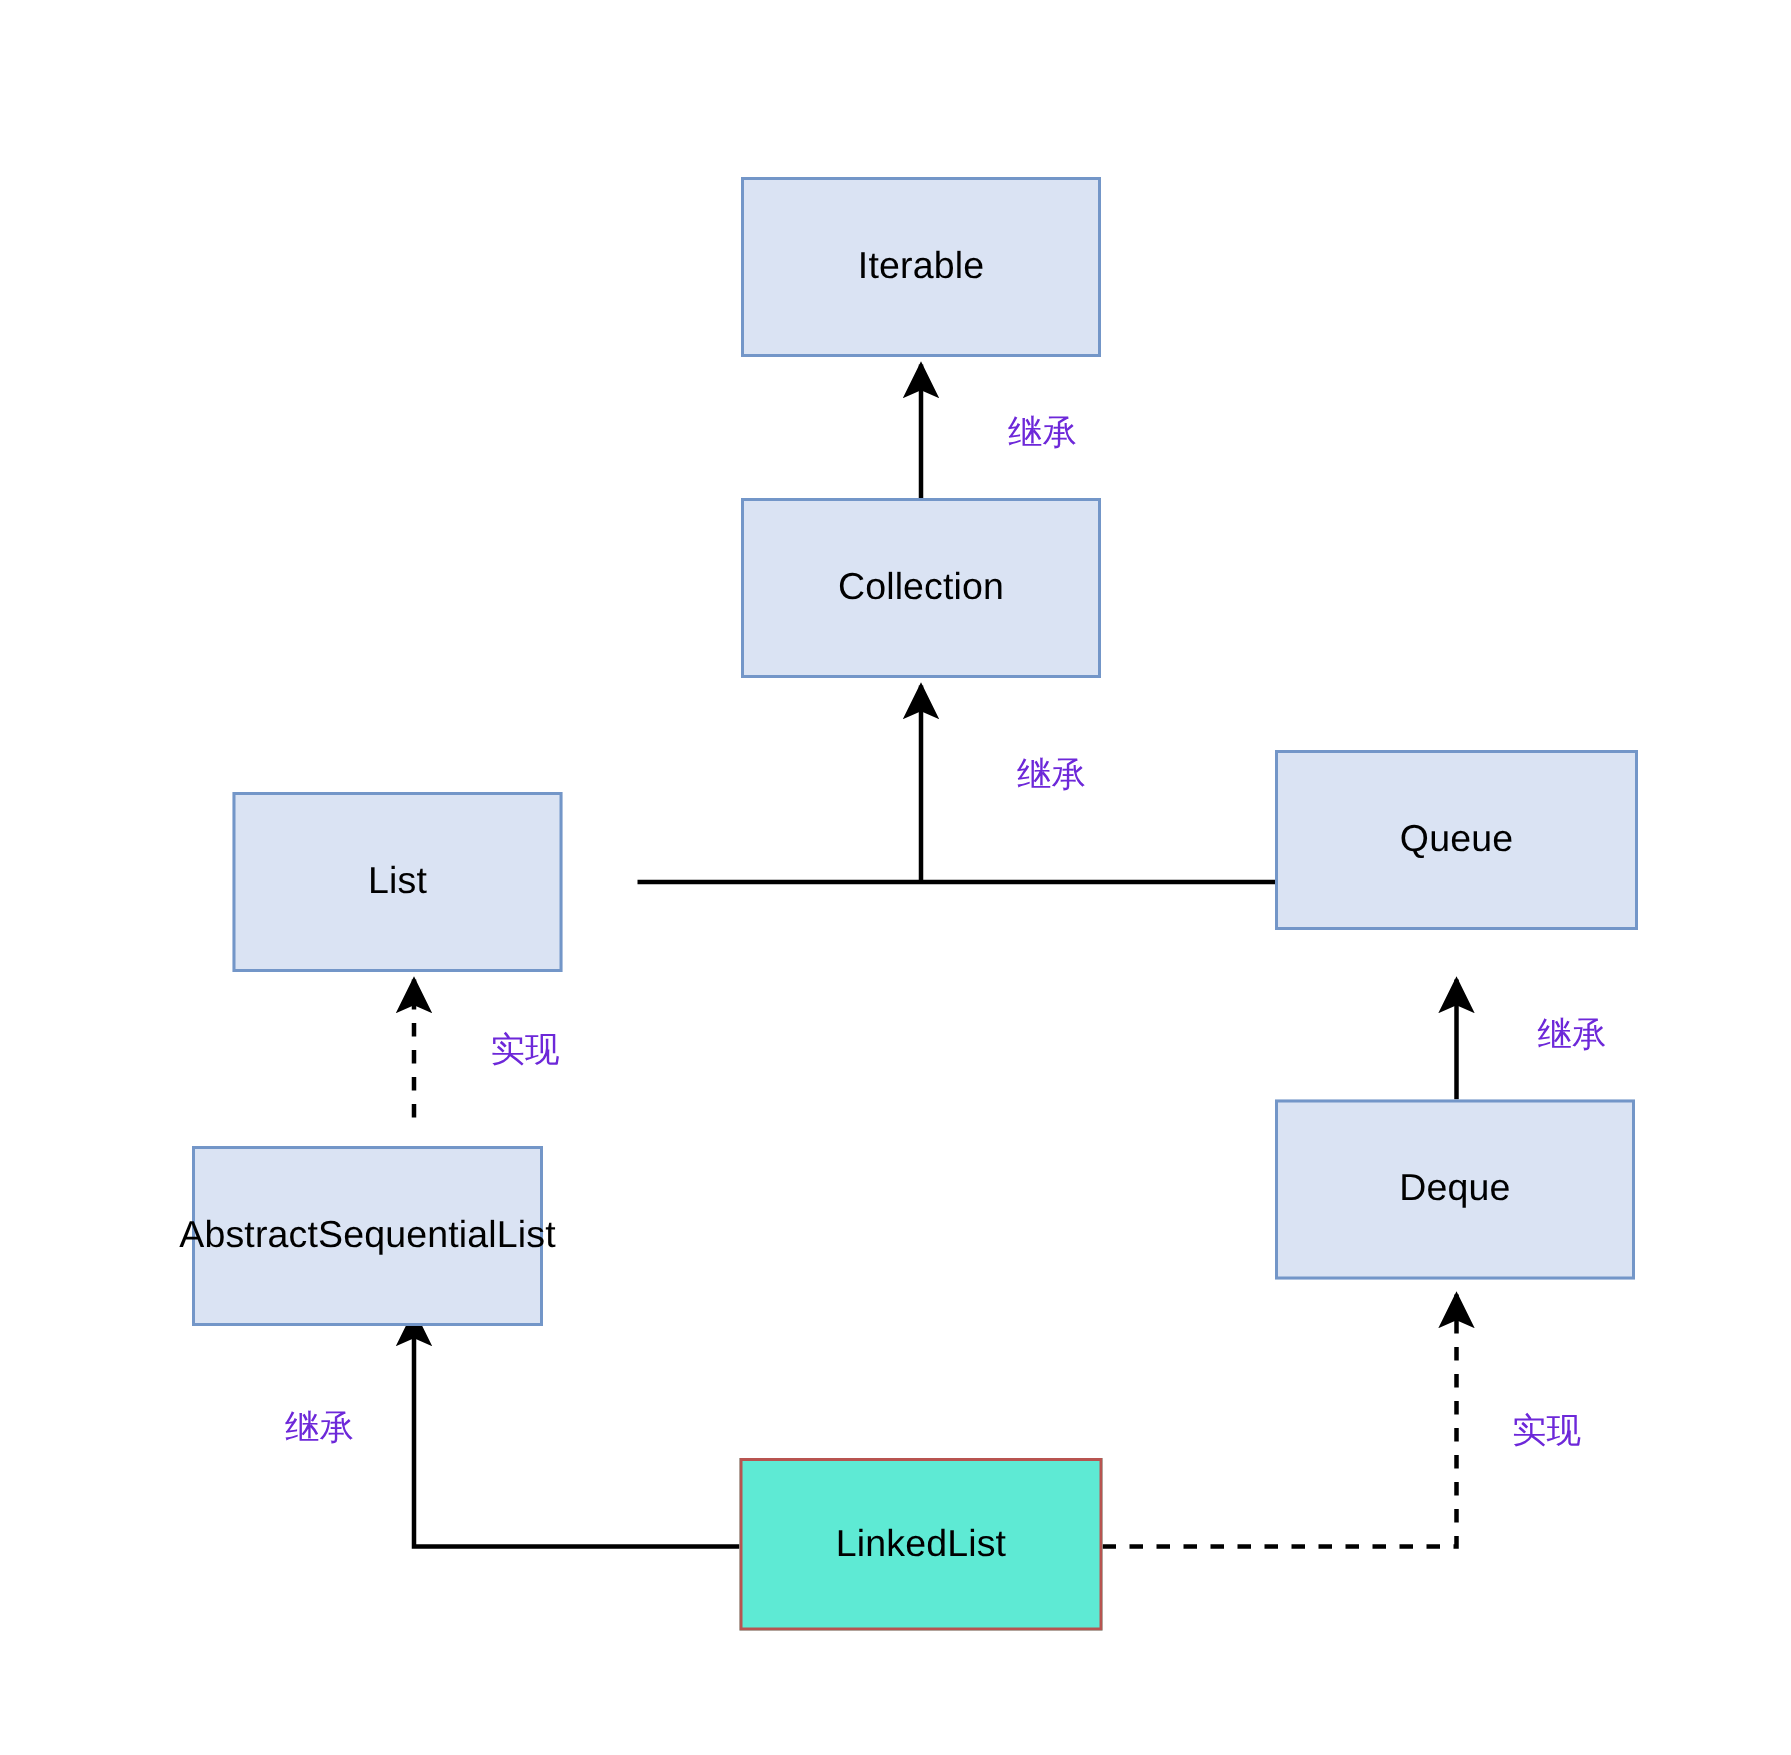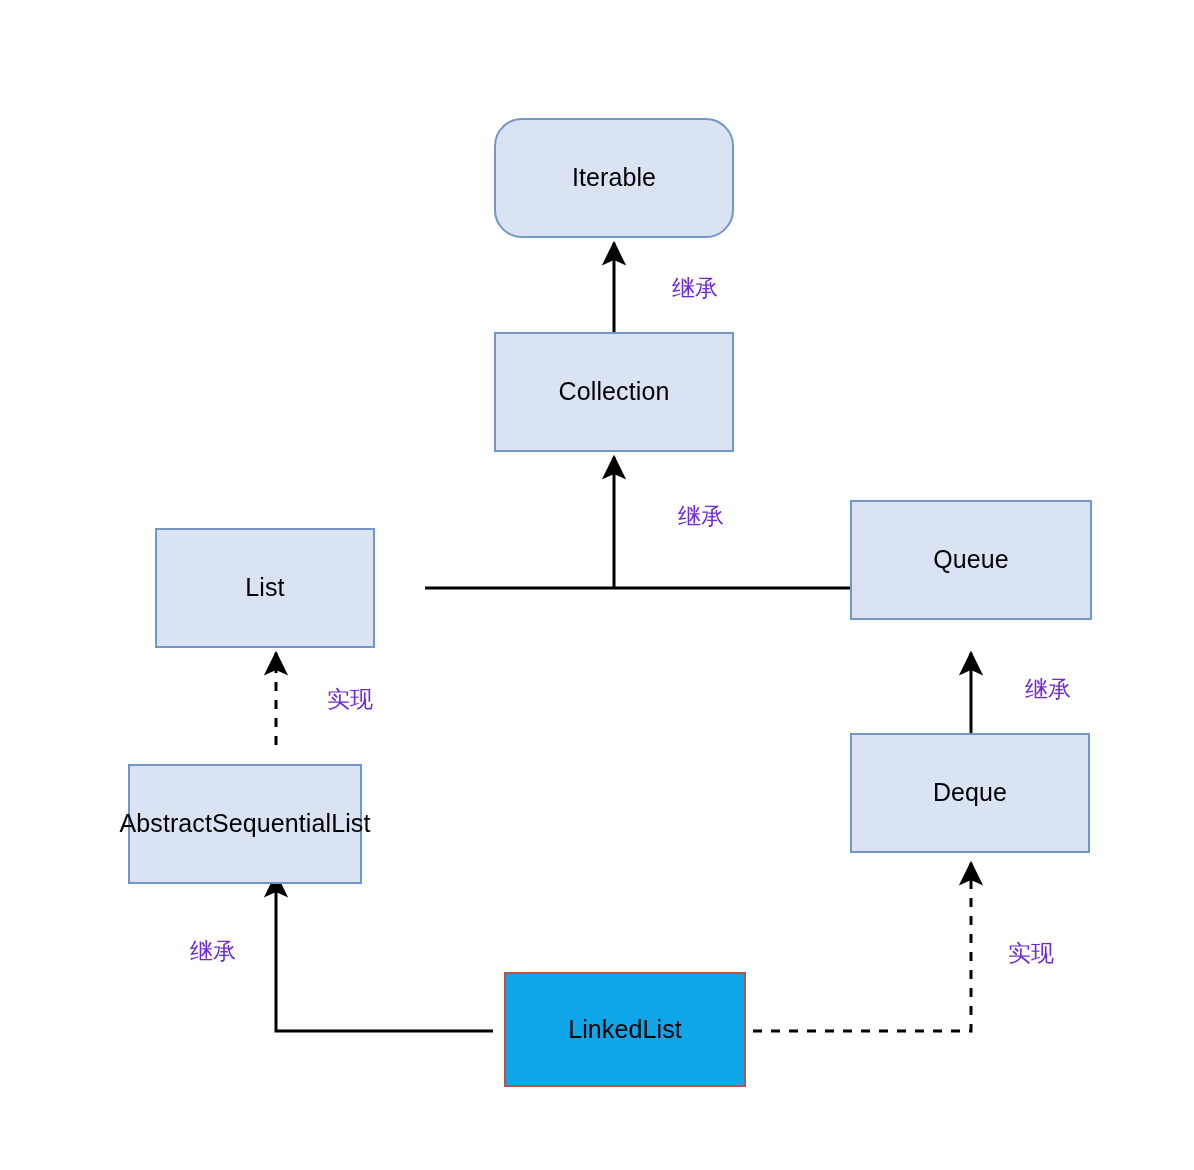--- a/index.html
+++ b/index.html
@@ -40,23 +40,22 @@
     line-height: 1.1;
     color: #000000;
     text-align: center;
     letter-spacing: 0.1px;
   }
   .node.interface-node {
     background: #dae3f3;
     border-color: #7396c8;
   }
   .node.class-node {
-    background: #0ea5e9;
+    background: #5eead4;
     border-color: #b85450;
-    margin-left: 11px;
   }
   .node .node-label {
     display: block;
     padding: 0 6px;
     white-space: nowrap;
   }
   .edge-label {
     position: absolute;
     font-size: 23px;
     color: #6d28d9;
@@ -87,21 +86,21 @@
 
     <line x1="276" y1="745" x2="276" y2="653" stroke="#000000" stroke-width="3" stroke-dasharray="9 9" marker-end="url(#arrow-dashed)"></line>
 
     <line x1="971" y1="733" x2="971" y2="653" stroke="#000000" stroke-width="3" marker-end="url(#arrow-solid)"></line>
 
     <path d="M 493 1031 L 276 1031 L 276 875" fill="none" stroke="#000000" stroke-width="3" marker-end="url(#arrow-solid)"></path>
 
     <path d="M 735 1031 L 971 1031 L 971 863" fill="none" stroke="#000000" stroke-width="3" stroke-dasharray="9 9" marker-end="url(#arrow-dashed)"></path>
   </svg>
 
-  <div class="node interface-node" style="left:494px; top:118px; width:240px; height:120px;border-radius:28px;">
+  <div class="node interface-node" style="left:494px; top:118px; width:240px; height:120px;">
     <span class="node-label">Iterable</span>
   </div>
 
   <div class="node interface-node" style="left:494px; top:332px; width:240px; height:120px;">
     <span class="node-label">Collection</span>
   </div>
 
   <div class="node interface-node" style="left:155px; top:528px; width:220px; height:120px;">
     <span class="node-label">List</span>
   </div>

